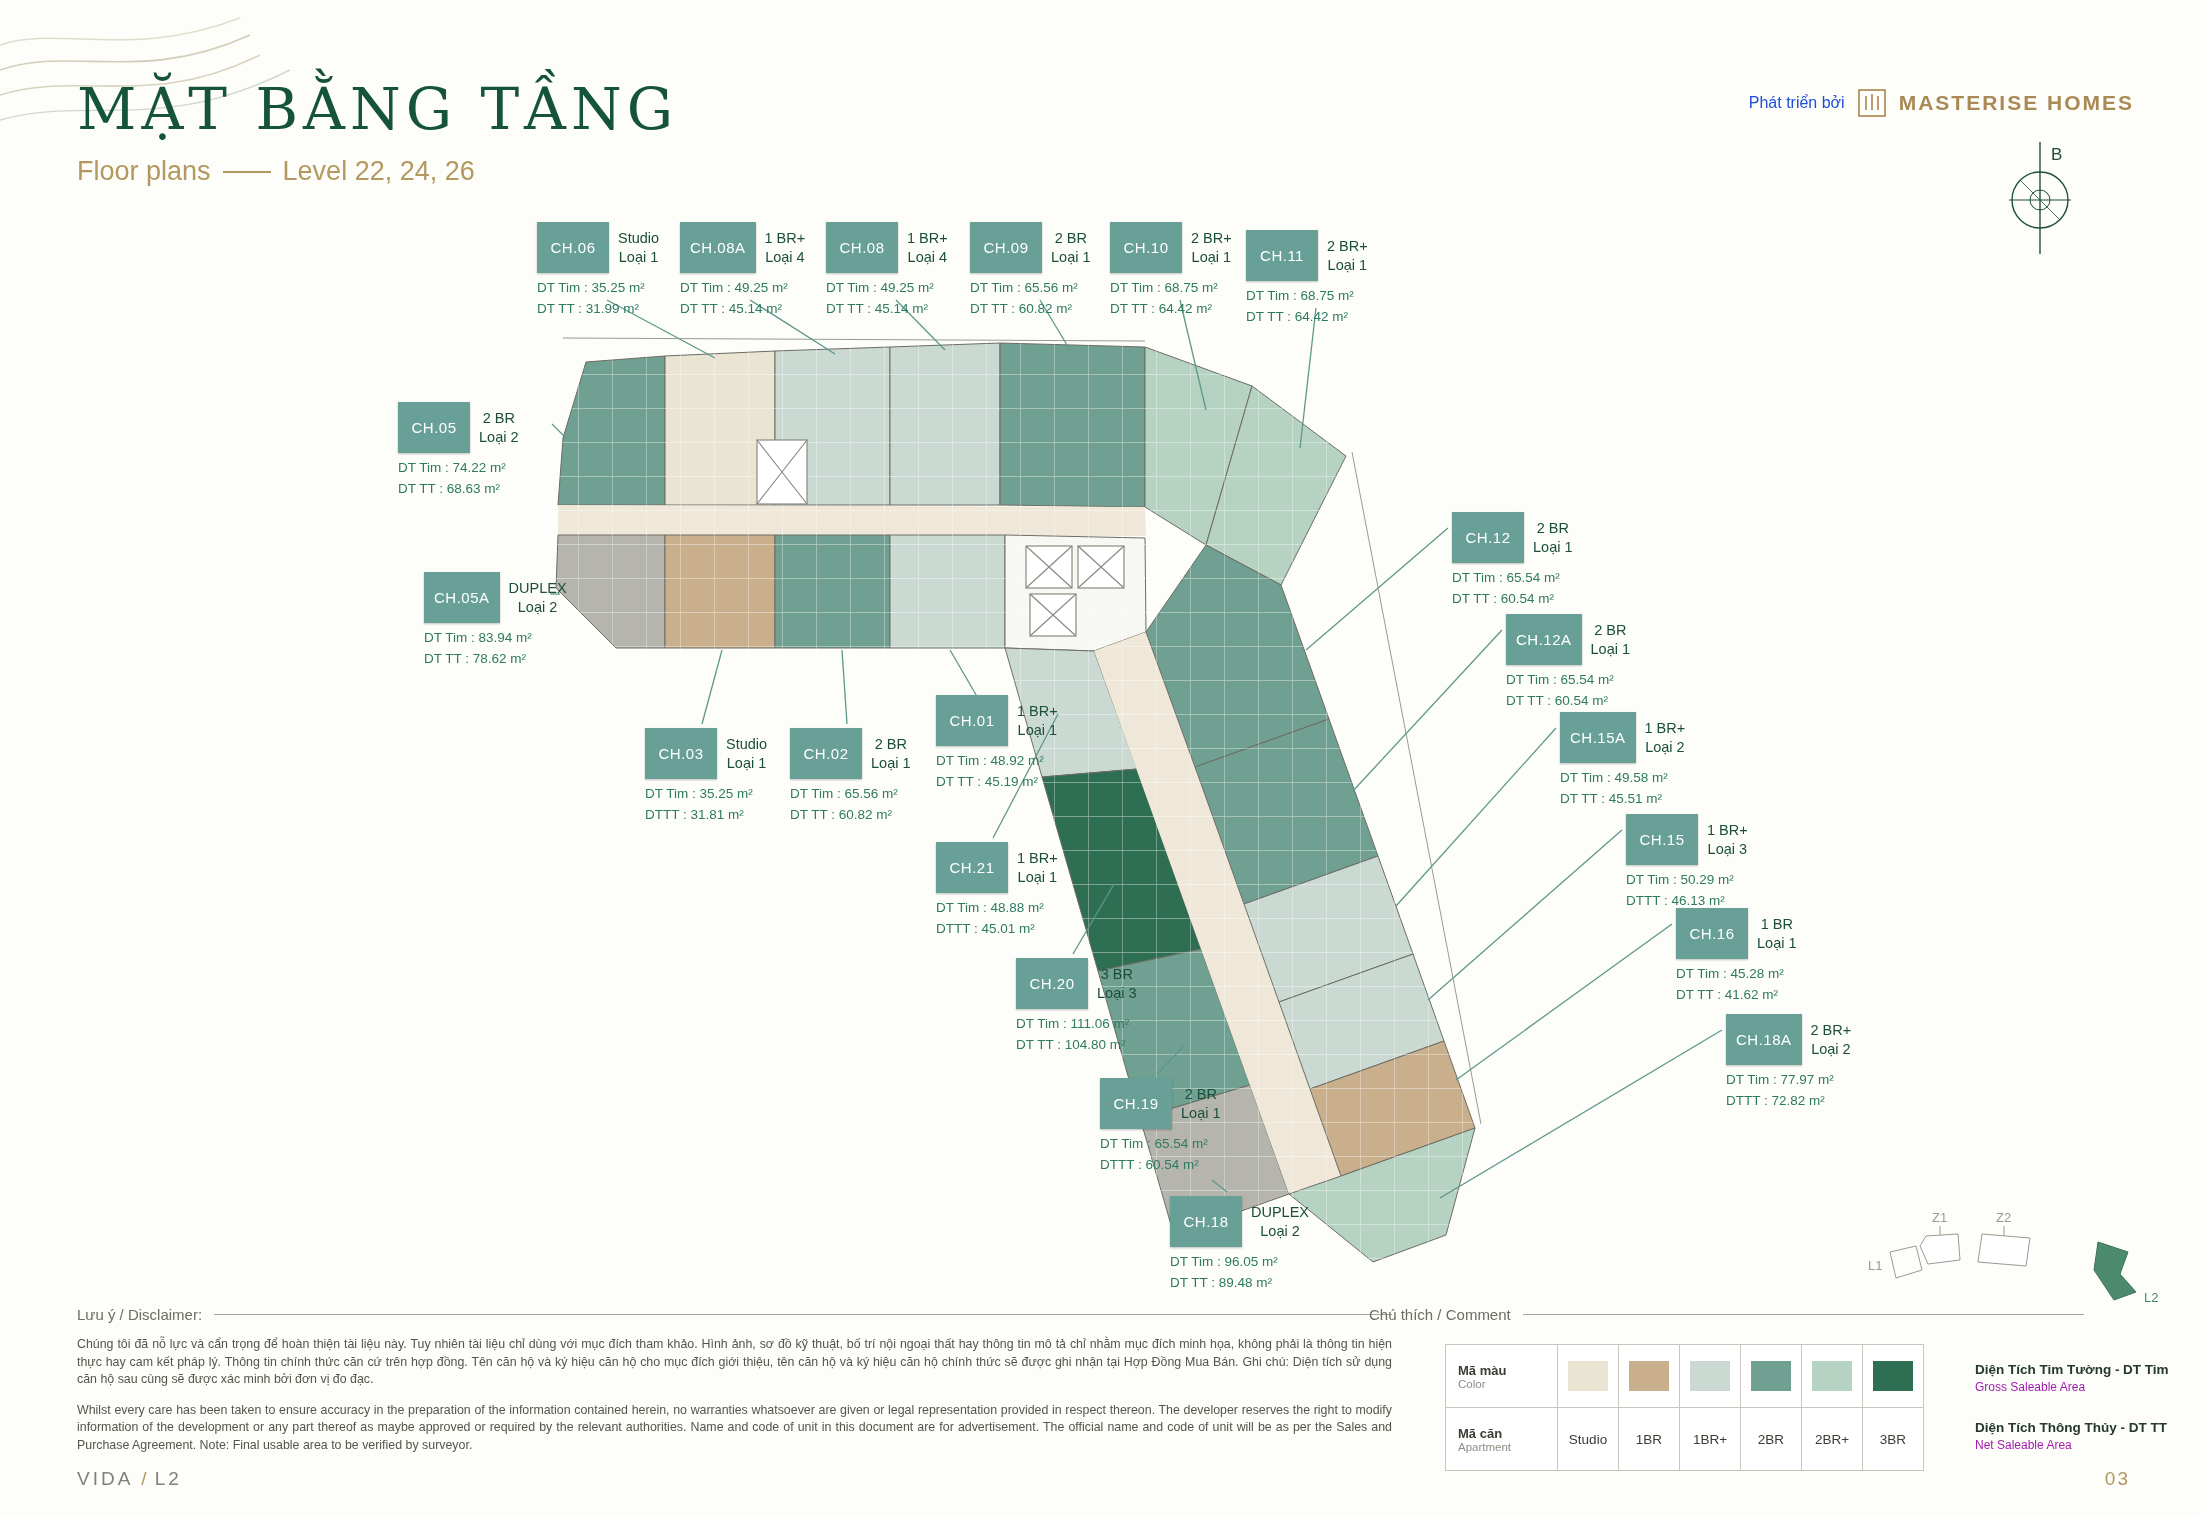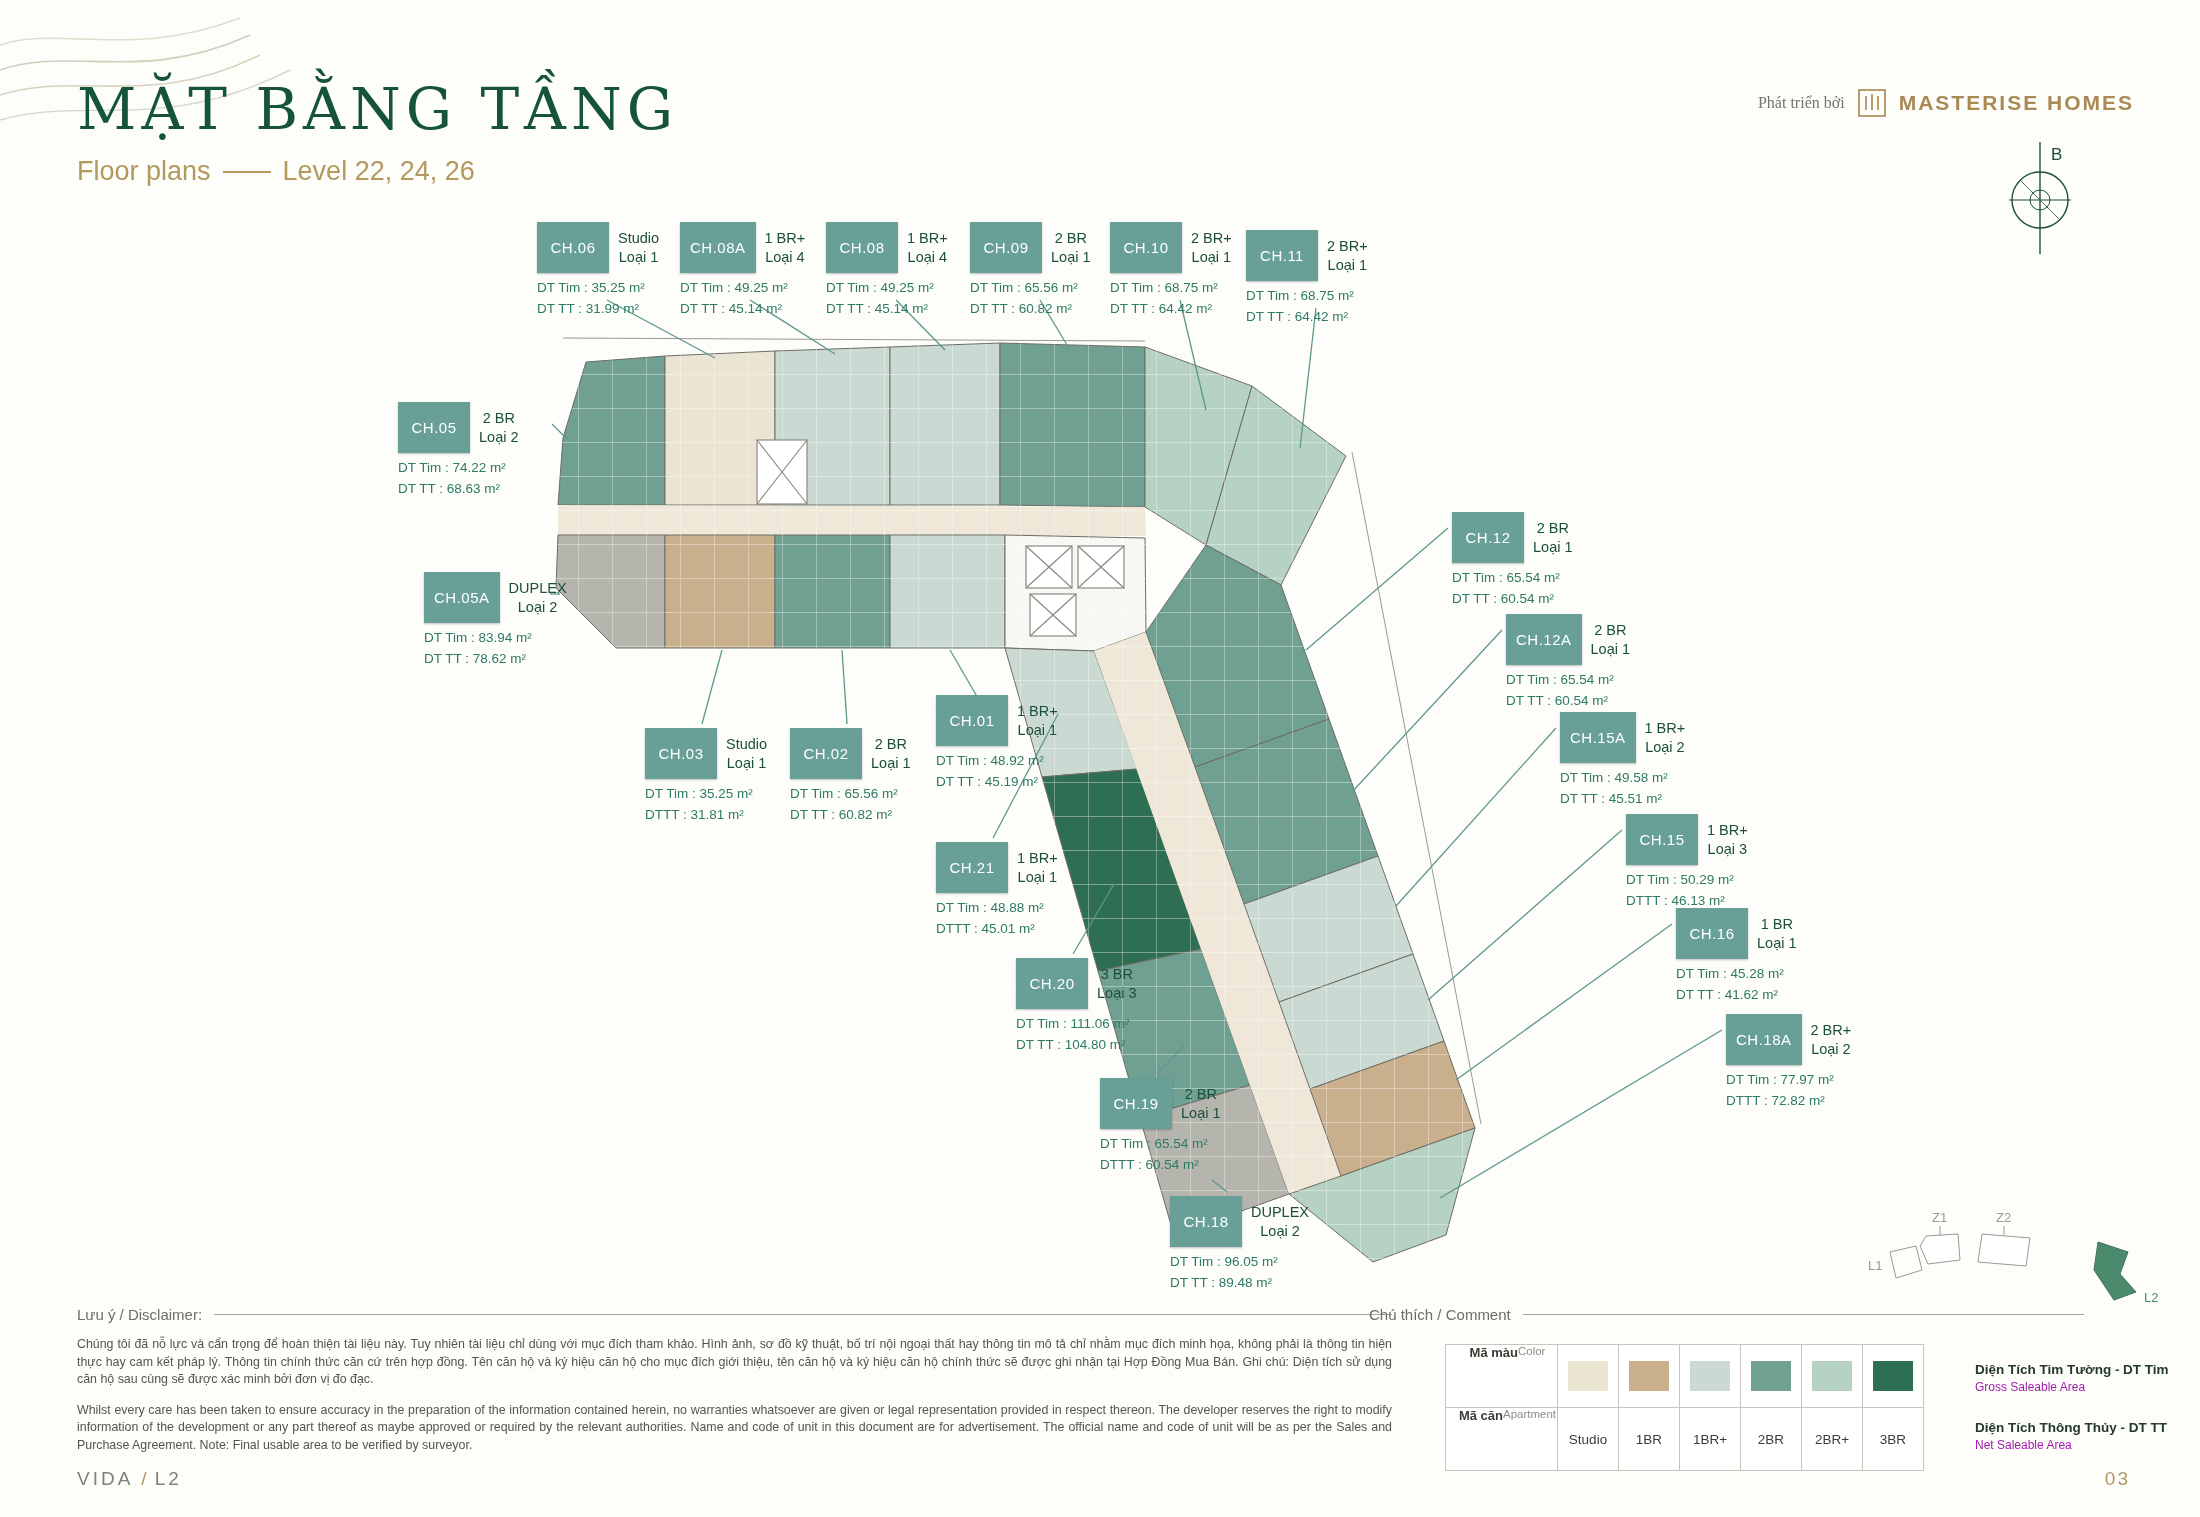--- a/index.html
+++ b/index.html
@@ -6,21 +6,21 @@
   .page{position:relative;width:2200px;height:1517px;background:#fdfdfa;overflow:hidden;
         font-family:"Liberation Sans",sans-serif;}
 
   
   .header{position:absolute;left:77px;top:52px;}
   .title{font-family:"DejaVu Serif",serif;font-size:58px;letter-spacing:5px;
          color:var(--c-title);font-weight:500;line-height:1.1;margin-top:26px;}
   .subrow{margin-top:14px;display:flex;align-items:center;font-size:27px;color:var(--c-gold);}
   .subrow .dash{display:inline-block;width:48px;border-bottom:2px solid var(--c-gold);margin:0 12px;height:2px;}
   .developer{position:absolute;right:66px;top:88px;display:flex;align-items:center;gap:12px;}
-  .dev-prefix{font-size:16px;color:#737373;font-family:Liberation Serif, serif;}
+  .dev-prefix{font-size:16px;color:#1d4ed8;}
   .dev-name{font-size:21px;font-weight:bold;letter-spacing:2px;color:#a98a55;}
   .waves{position:absolute;left:0;top:0;}
   .compass{position:absolute;left:1985px;top:138px;}
 
   
   .callout{position:absolute;z-index:3;}
   .crow{display:flex;align-items:stretch;}
   .badge{background:var(--c-badge);color:#ffffff;font-size:15px;letter-spacing:.5px;
          display:flex;align-items:center;justify-content:center;padding:17px 10px;min-width:52px;
          box-shadow:0 1px 2px rgba(0,0,0,.25);}
@@ -30,21 +30,21 @@
   
   .sec-head{position:absolute;display:flex;align-items:center;font-size:15px;color:#6e6e64;}
   .sec-head .rule{flex:1;border-top:1px solid #a6a69c;margin-left:12px;}
   .disclaimer{position:absolute;left:77px;top:1336px;width:1315px;color:#55554c;
               font-size:12.4px;line-height:1.42;text-align:justify;}
   .disclaimer p{margin:0 0 13px 0;}
 
   .legend{position:absolute;left:1445px;top:1344px;border-left:1px solid #c6c6bc;border-top:1px solid #c6c6bc;
           display:grid;grid-template-columns:112px repeat(6,61px);grid-auto-rows:63px;background:#fff;}
   .lg-cell{border-right:1px solid #c6c6bc;border-bottom:1px solid #c6c6bc;
-           display:flex;flex-direction:row;align-items:center;justify-content:center;gap:0;}
+           display:flex;flex-direction:column;align-items:center;justify-content:center;gap:0;}
   .lg-cell.label{align-items:flex-start;padding-left:12px;}
   .lg-l1{font-size:13px;font-weight:bold;color:#3c3c34;}
   .lg-l2{font-size:11.5px;color:#8d8d84;}
   .lg-swatch{width:40px;height:30px;}
   .lg-type{font-size:13.5px;color:#3c3c34;}
 
   .area-notes{position:absolute;left:1975px;top:1362px;}
   .note{margin-bottom:26px;}
   .nb{font-size:13.5px;font-weight:bold;color:#24382e;white-space:nowrap;}
   .ns{font-size:12px;color:#a21caf;margin-top:3px;}

